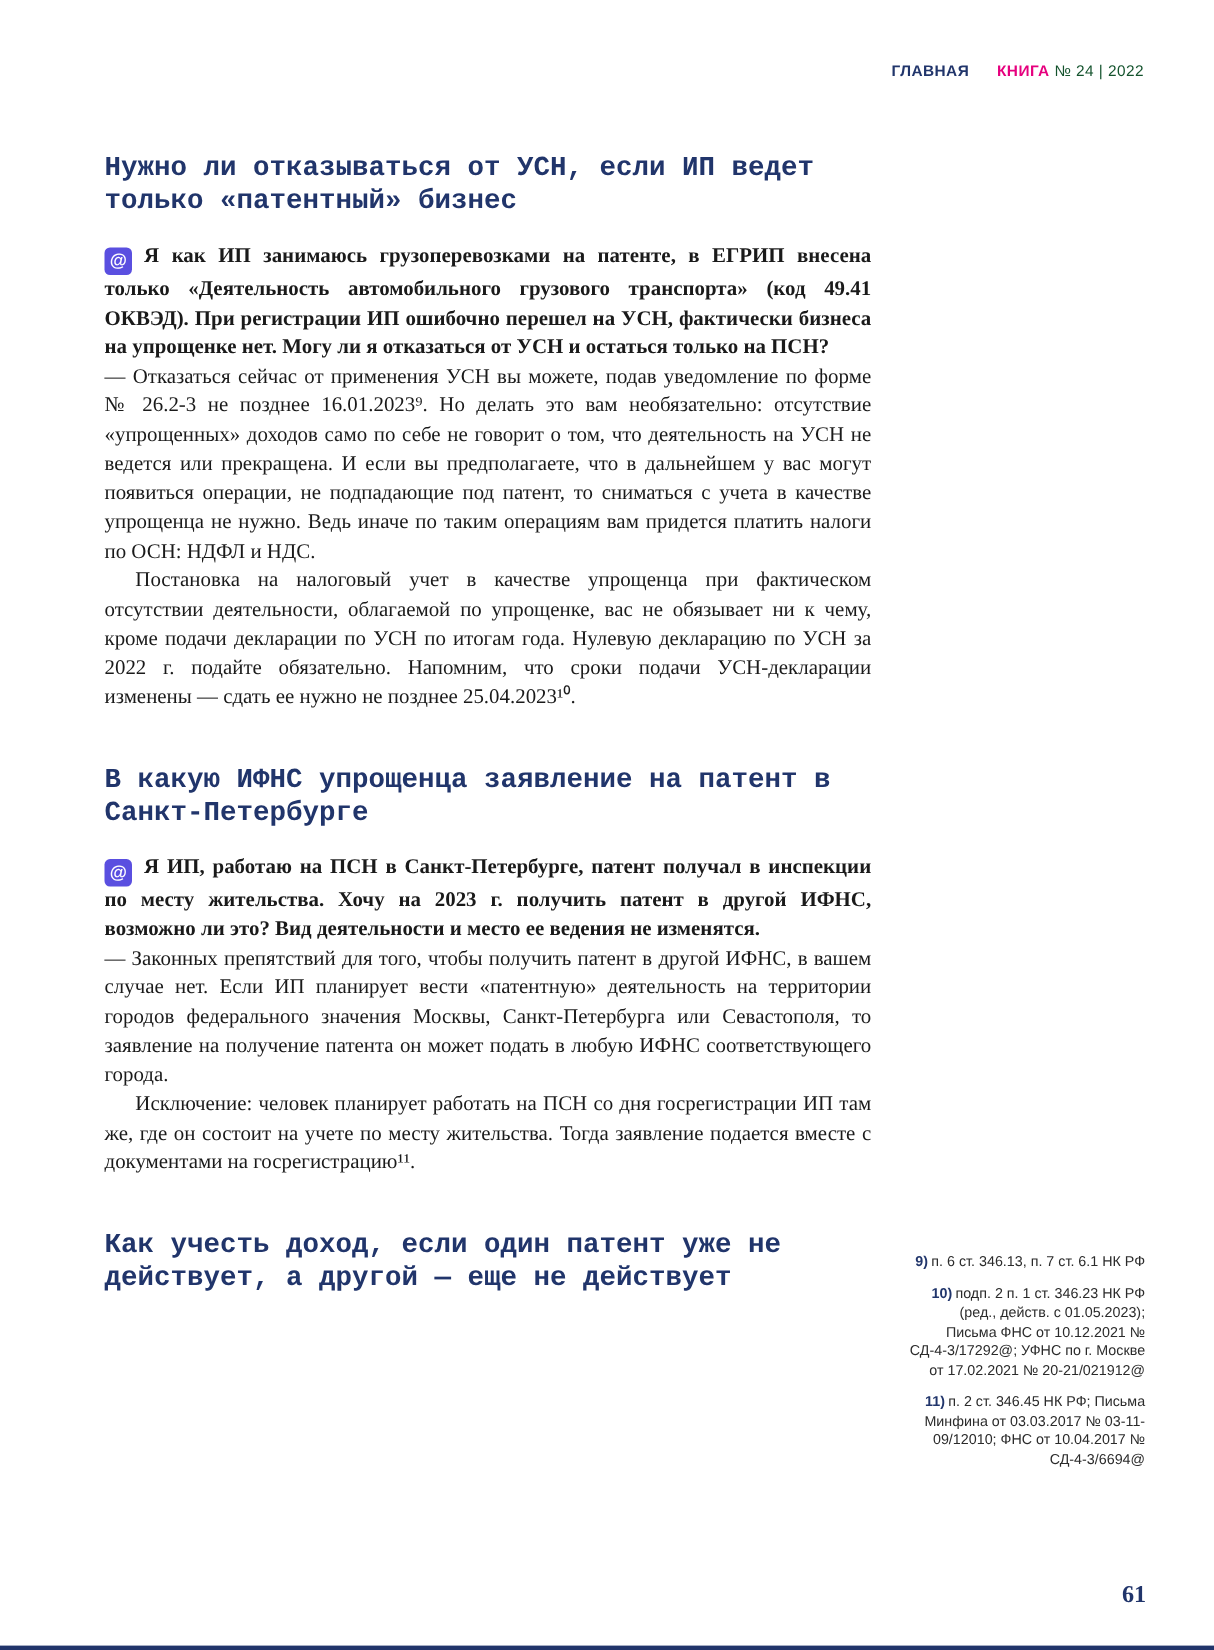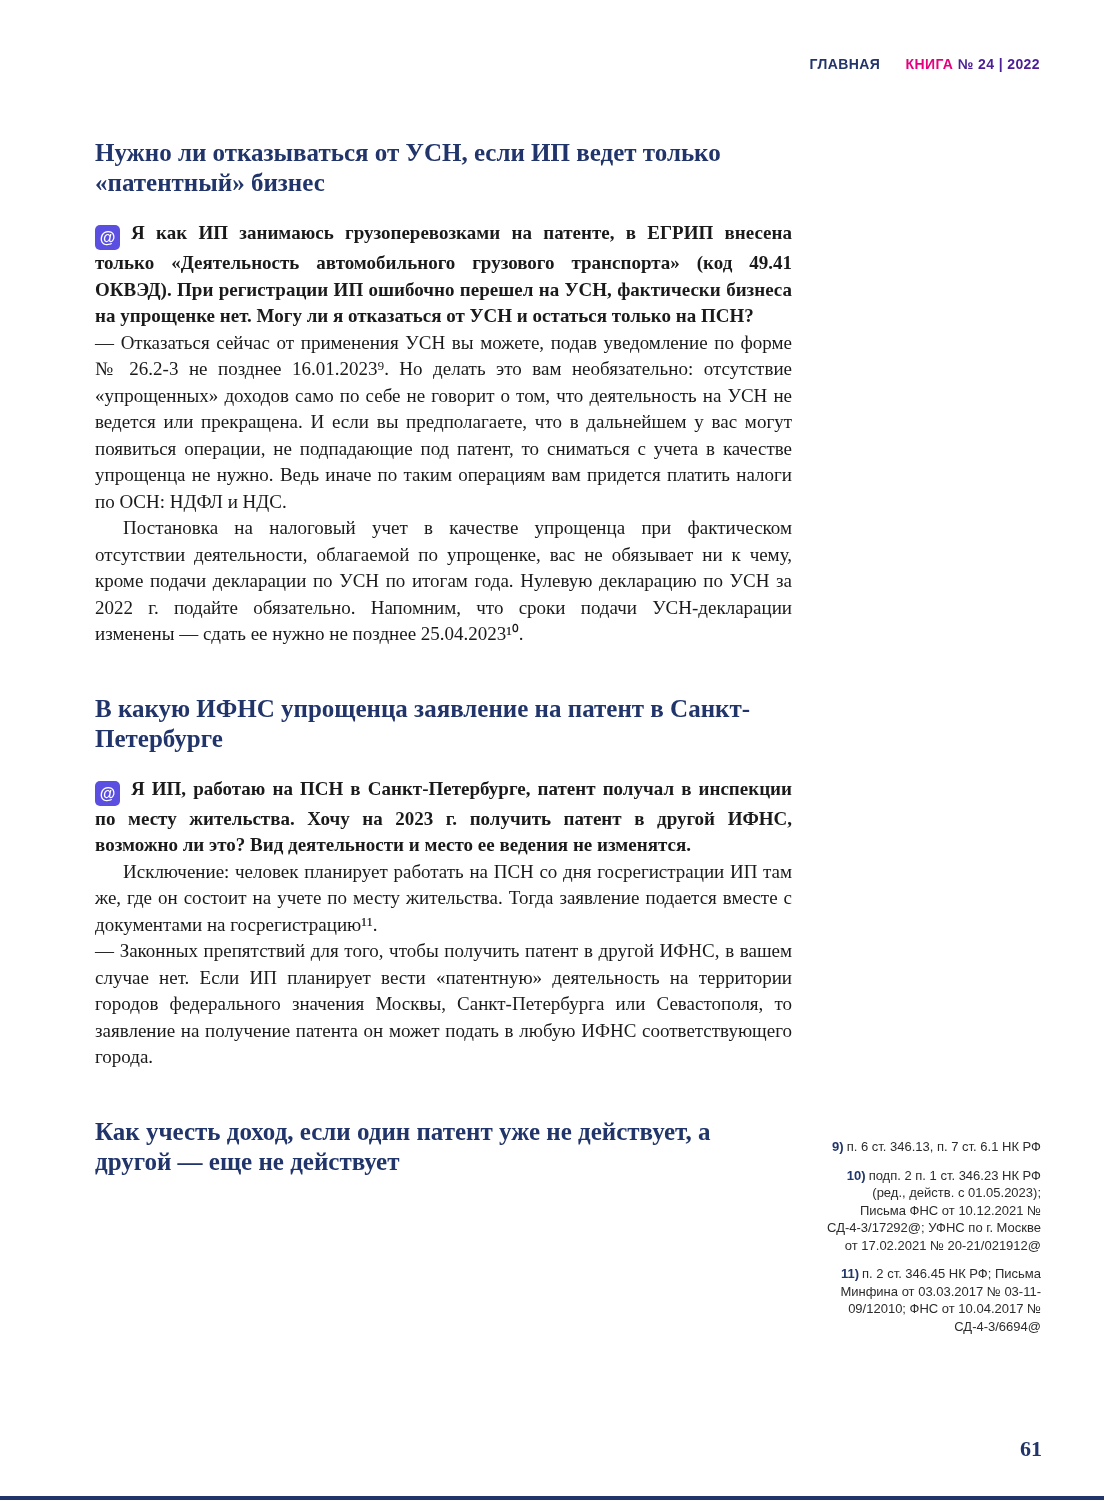--- a/index.html
+++ b/index.html
@@ -17,28 +17,28 @@
     position:absolute;
     top:56px; left:95px; width:945px;
     text-align:right;
     font-family:"Liberation Sans", sans-serif;
     font-size:14px;
     font-weight:bold;
     color:#21356b;
     letter-spacing:0.4px;
   }
   .brand-magenta { color:#e6007e;padding-left:21px; }
-  .issue { font-weight:bold; color:#4c1d95; }
+  .issue { font-weight:normal; color:#14532d; }
 
   .main {
     position:absolute;
     left:95px; top:138px; width:697px;
   }
   .section-heading {
-    font-family:Liberation Serif, serif;
+    font-family:Liberation Mono, monospace;
     font-size:25px;
     font-weight:bold;
     color:#21356b;
     line-height:1.2;
     margin:0 0 22px 0;
   }
   section + section .section-heading { margin-top:0; }
   .section { margin-bottom:46px; }
   .section:last-child { margin-bottom:16px; }
 
@@ -118,22 +118,22 @@
       </p>
       <p class="answer">—  Отказаться сейчас от применения УСН вы можете, подав уведомление по форме № 26.2-3 не позднее 16.01.2023⁹. Но делать это вам необязательно: отсутствие «упрощенных» доходов само по себе не говорит о том, что деятельность на УСН не ведется или прекращена. И если вы предполагаете, что в дальнейшем у вас могут появиться операции, не подпадающие под патент, то сниматься с учета в качестве упрощенца не нужно. Ведь иначе по таким операциям вам придется платить налоги по ОСН: НДФЛ и НДС.</p>
       <p class="answer indent">Постановка на налоговый учет в качестве упрощенца при фактическом отсутствии деятельности, облагаемой по упрощенке, вас не обязывает ни к чему, кроме подачи декларации по УСН по итогам года. Нулевую декларацию по УСН за 2022 г. подайте обязательно. Напомним, что сроки подачи УСН-декларации изменены — сдать ее нужно не позднее 25.04.2023¹⁰.</p>
     </section>
 
     <section class="section">
       <h2 class="section-heading">В какую ИФНС упрощенца заявление на патент в Санкт-Петербурге</h2>
       <p class="question">
         <span class="at-icon">@</span><span>Я ИП, работаю на ПСН в Санкт-Петербурге, патент получал в инспекции по месту жительства. Хочу на 2023 г. получить патент в другой ИФНС, возможно ли это? Вид деятельности и место ее ведения не изменятся.</span>
       </p>
+      <p class="answer">—  Законных препятствий для того, чтобы получить патент в другой ИФНС, в вашем случае нет. Если ИП планирует вести «патентную» деятельность на территории городов федерального значения Москвы, Санкт-Петербурга или Севастополя, то заявление на получение патента он может подать в любую ИФНС соответствующего города.</p>
       <p class="answer indent">Исключение: человек планирует работать на ПСН со дня госрегистрации ИП там же, где он состоит на учете по месту жительства. Тогда заявление подается вместе с документами на госрегистрацию¹¹.</p>
-      <p class="answer">—  Законных препятствий для того, чтобы получить патент в другой ИФНС, в вашем случае нет. Если ИП планирует вести «патентную» деятельность на территории городов федерального значения Москвы, Санкт-Петербурга или Севастополя, то заявление на получение патента он может подать в любую ИФНС соответствующего города.</p>
     </section>
 
     <section class="section">
       <h2 class="section-heading">Как учесть доход, если один патент уже не действует, а другой — еще не действует</h2>
     </section>
 
   </div>
 
   <aside class="footnotes">
     <p class="footnote">

